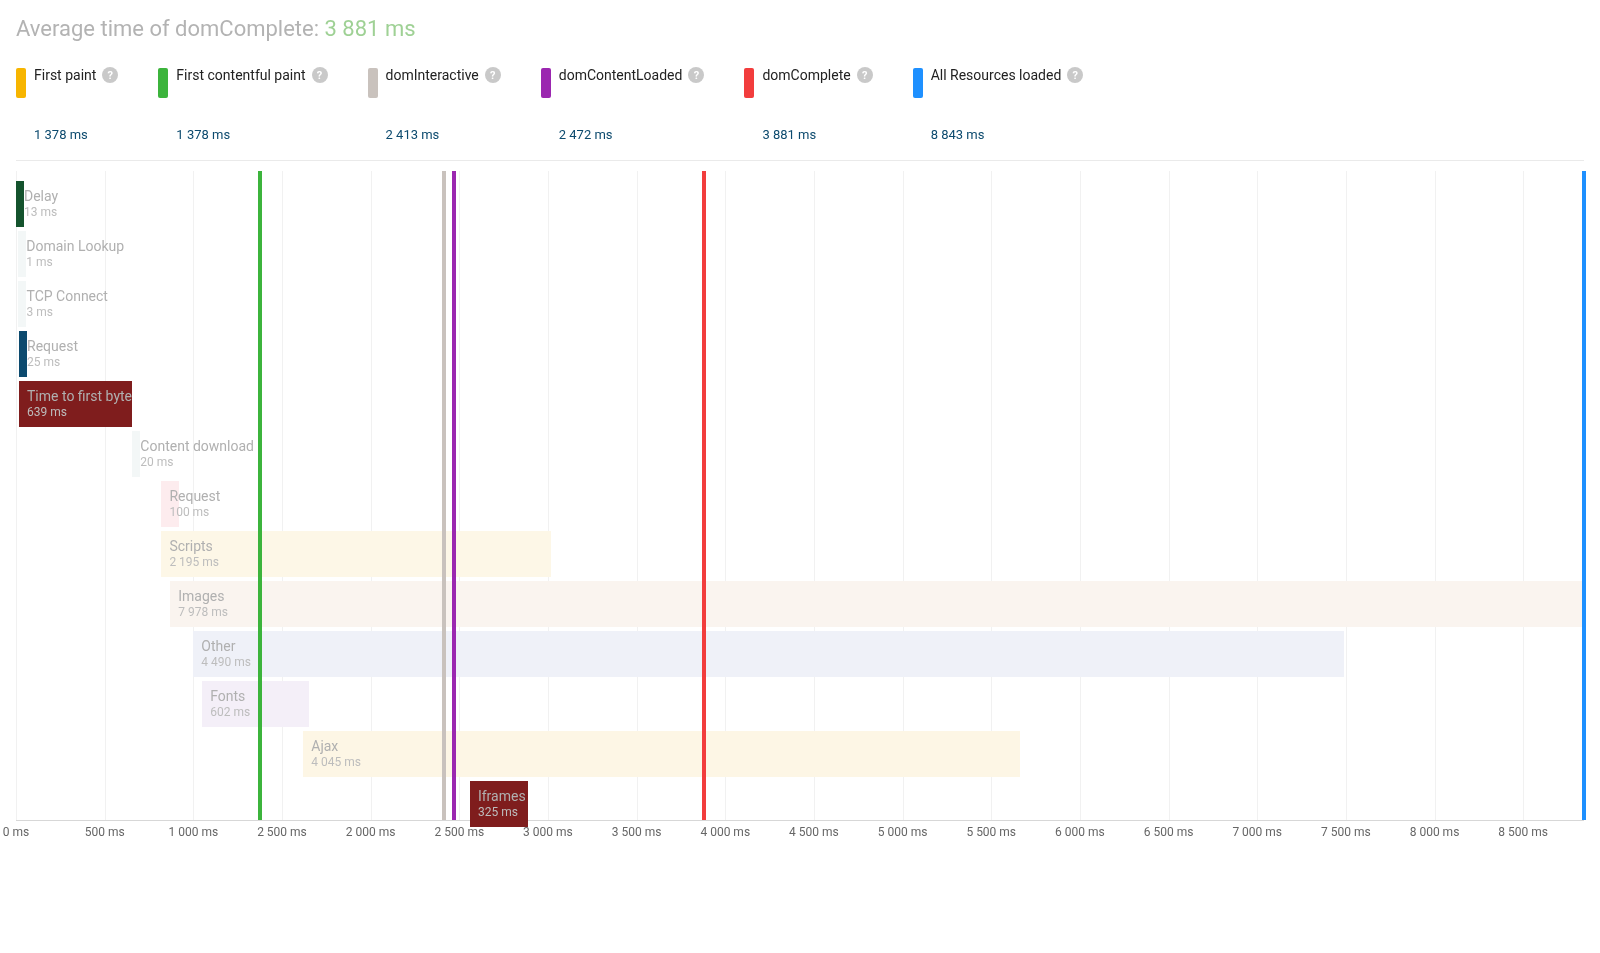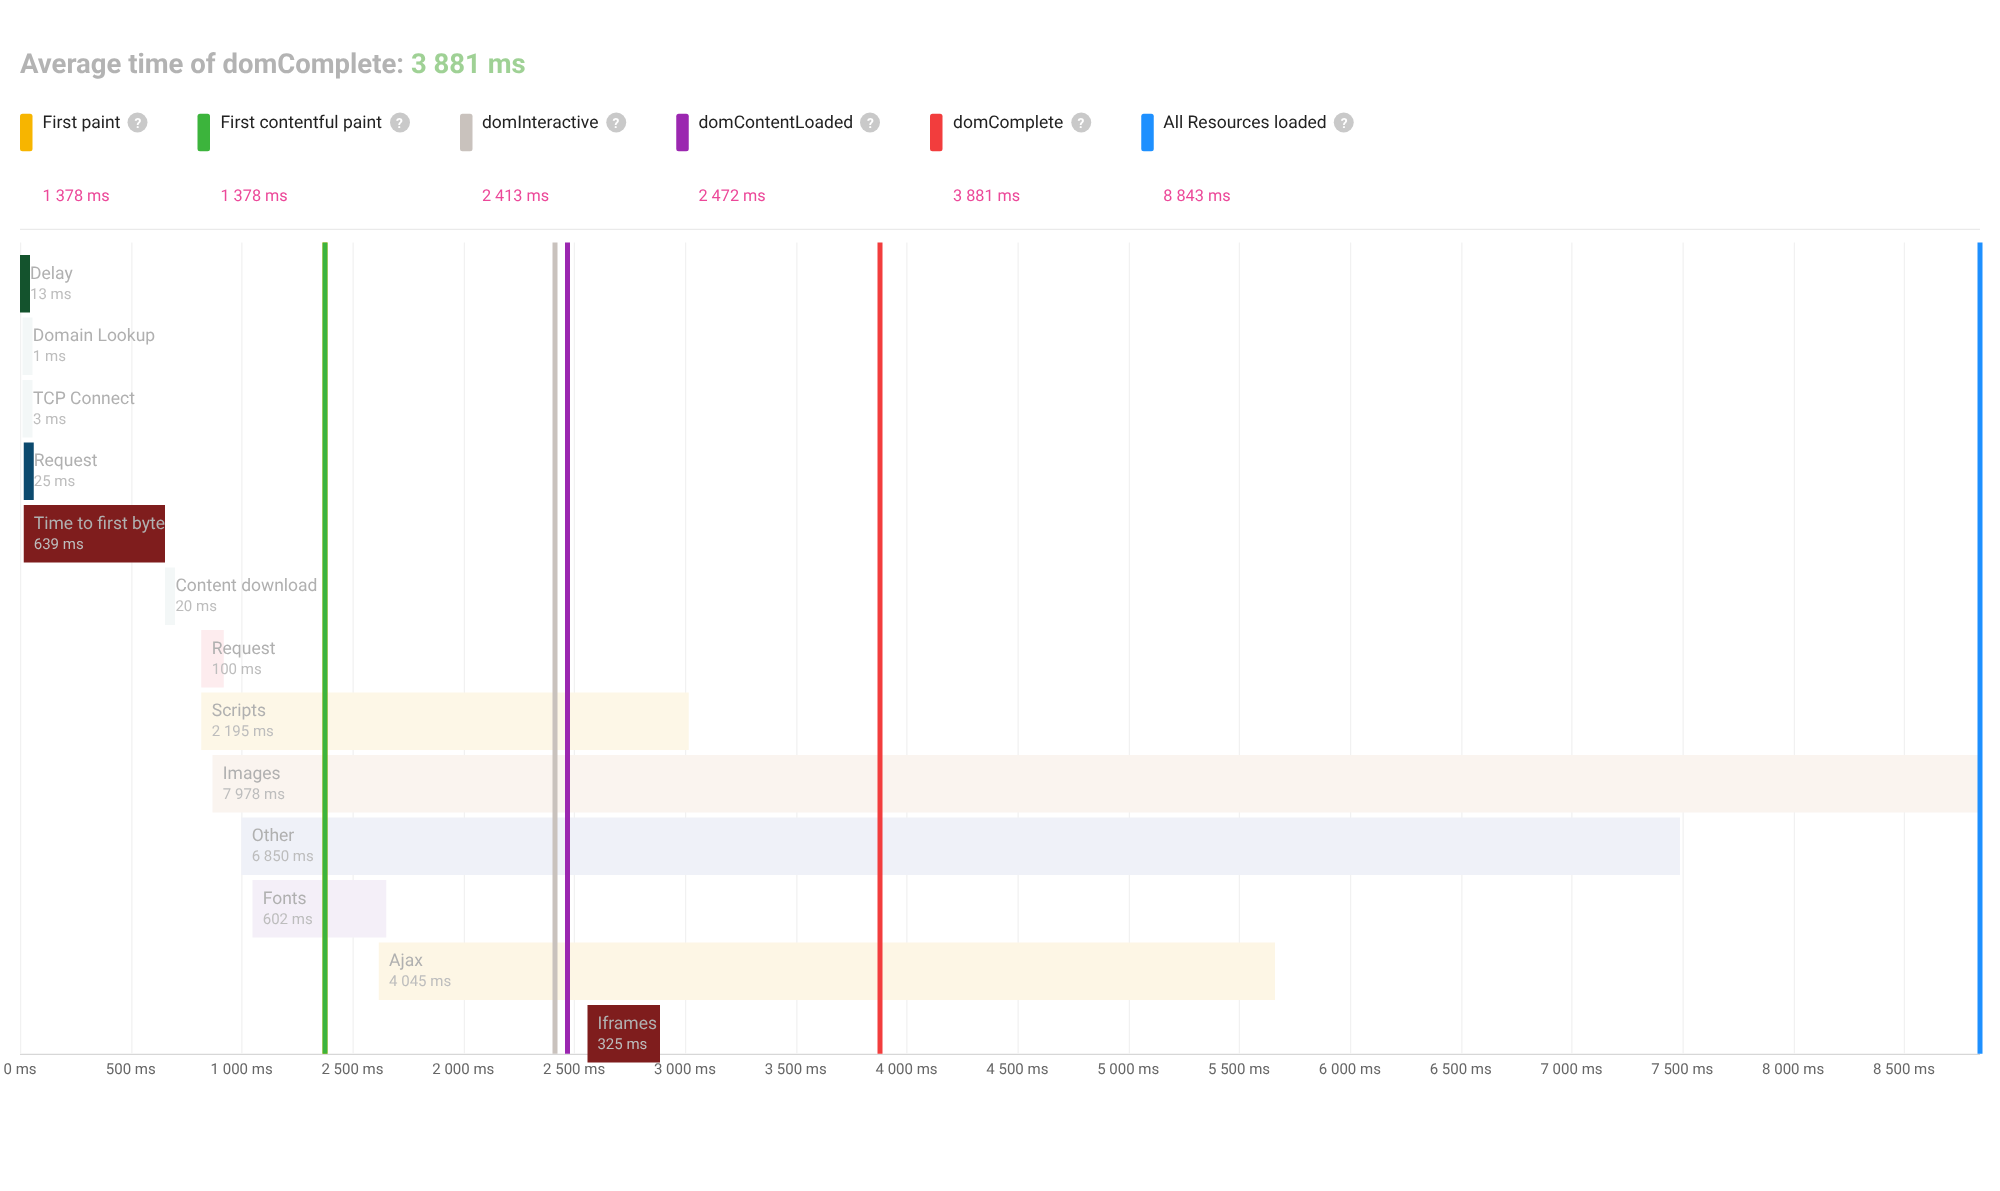--- a/index.html
+++ b/index.html
@@ -5,24 +5,23 @@
   * { box-sizing: border-box; margin: 0; padding: 0; }
   body {
     font-family: -apple-system, BlinkMacSystemFont, "Segoe UI", Roboto, "Helvetica Neue", Arial, sans-serif;
     background: #ffffff;
     color: #222;
     padding: 16px;
     width: 1600px;
   }
   .title {
     font-size: 22px;
-    font-weight: 700;
+    font-weight: 400;
     color: #b3b3b3;
     margin-bottom: 26px;
-    margin-top: 23px;
   }
   .title .value { color: #9fd195; }
   .legend {
     display: flex;
     gap: 40px;
     align-items: flex-start;
     padding-bottom: 18px;
     border-bottom: 1px solid #eaeaea;
     margin-bottom: 10px;
   }
@@ -36,21 +35,21 @@
   }
   .legend-text { display: flex; flex-direction: column; gap: 41px; }
   .legend-label {
     font-size: 14px;
     color: #222;
     display: flex;
     align-items: center;
     gap: 6px;
     line-height: 1.2;
   }
-  .legend-time { font-size: 13px; color: #ec4899; margin-top: 2px; }
+  .legend-time { font-size: 13px; color: #0c4a6e; margin-top: 2px; }
   .help-icon {
     display: inline-flex;
     width: 16px;
     height: 16px;
     border-radius: 50%;
     background: #c9c9c9;
     color: #fff;
     font-size: 11px;
     font-weight: 700;
     align-items: center;
@@ -207,21 +206,21 @@
         <div class="bar" style="background: rgb(253, 247, 231); left: 9.27287%; width: 24.8219%; top: 360px;">
           <div class="name">Scripts</div>
           <div class="dur">2 195 ms</div>
         </div>
         <div class="bar" style="background: rgb(250, 244, 239); left: 9.83829%; width: 90.2183%; top: 410px;">
           <div class="name">Images</div>
           <div class="dur">7 978 ms</div>
         </div>
         <div class="bar" style="background: rgb(239, 241, 248); left: 11.3084%; width: 73.3914%; top: 460px;">
           <div class="name">Other</div>
-          <div class="dur">6 850 ms</div>
+          <div class="dur">4 490 ms</div>
         </div>
         <div class="bar" style="background: rgb(244, 239, 248); left: 11.8738%; width: 6.80764%; top: 510px;">
           <div class="name">Fonts</div>
           <div class="dur">602 ms</div>
         </div>
         <div class="bar" style="background: rgb(253, 246, 229); left: 18.3196%; width: 45.7424%; top: 560px;">
           <div class="name">Ajax</div>
           <div class="dur">4 045 ms</div>
         </div>
         <div class="bar" style="background: #7f1d1d; left: 28.9495%; width: 3.67522%; top: 610px;">

